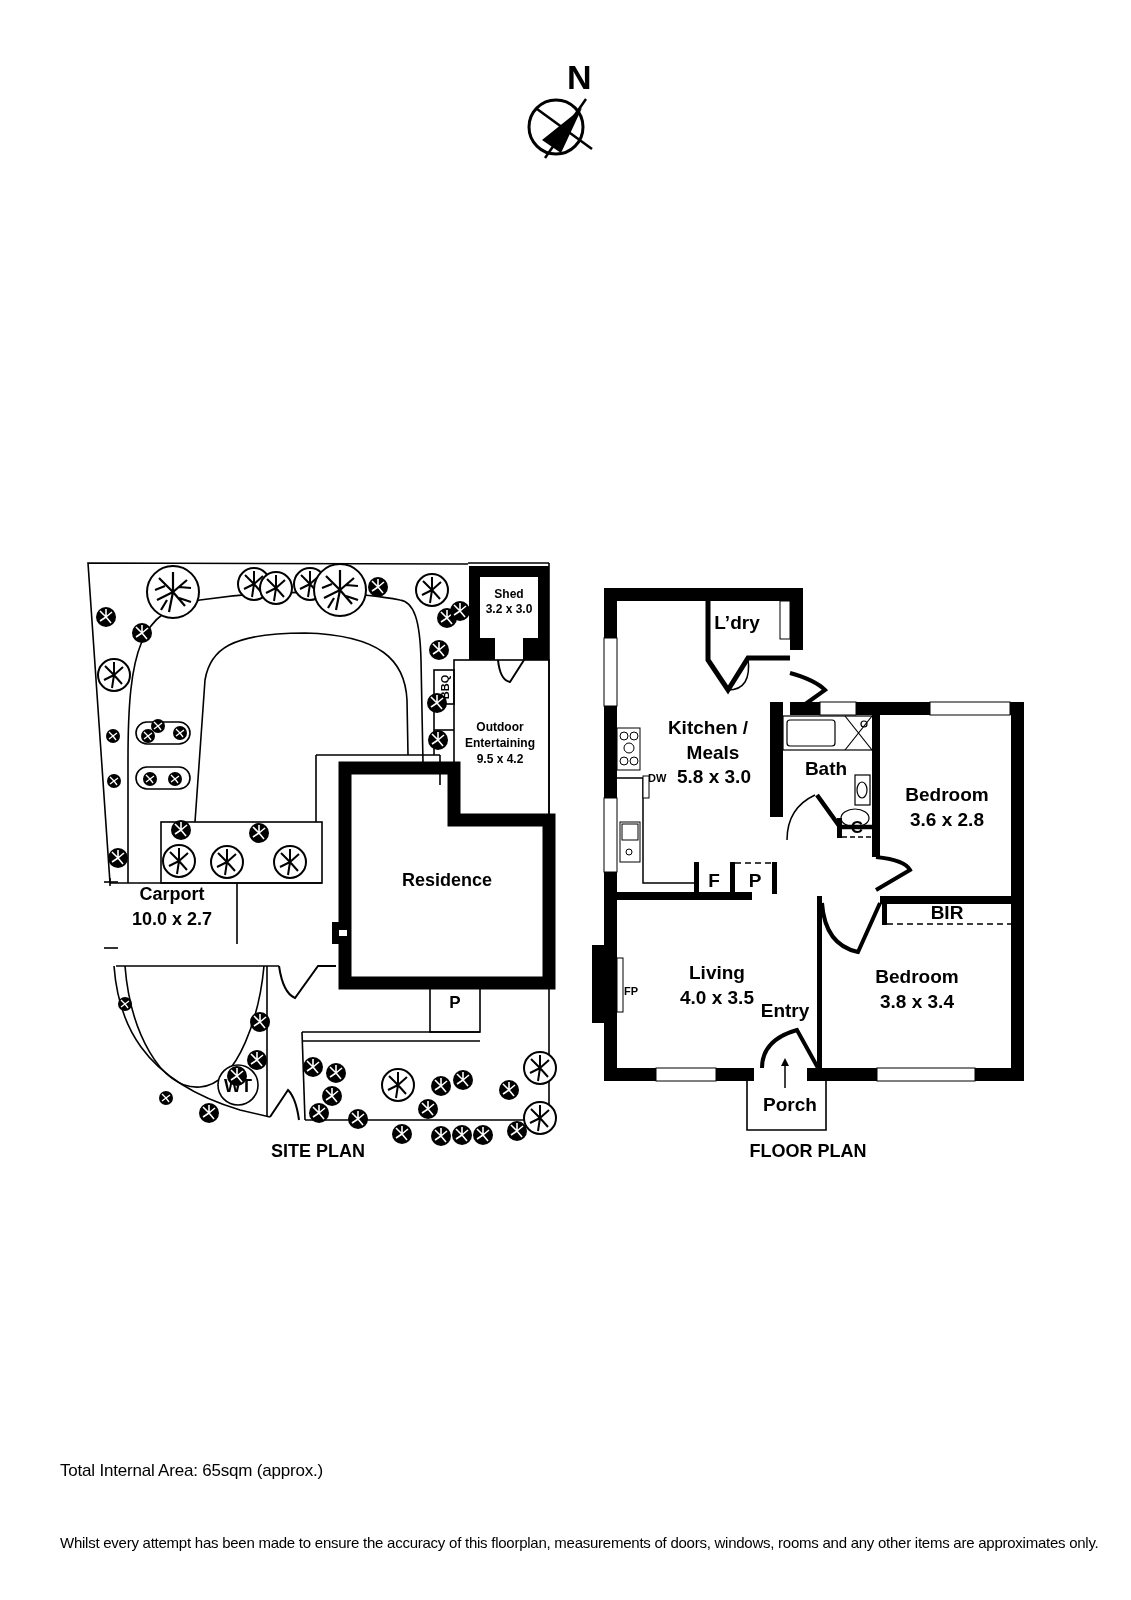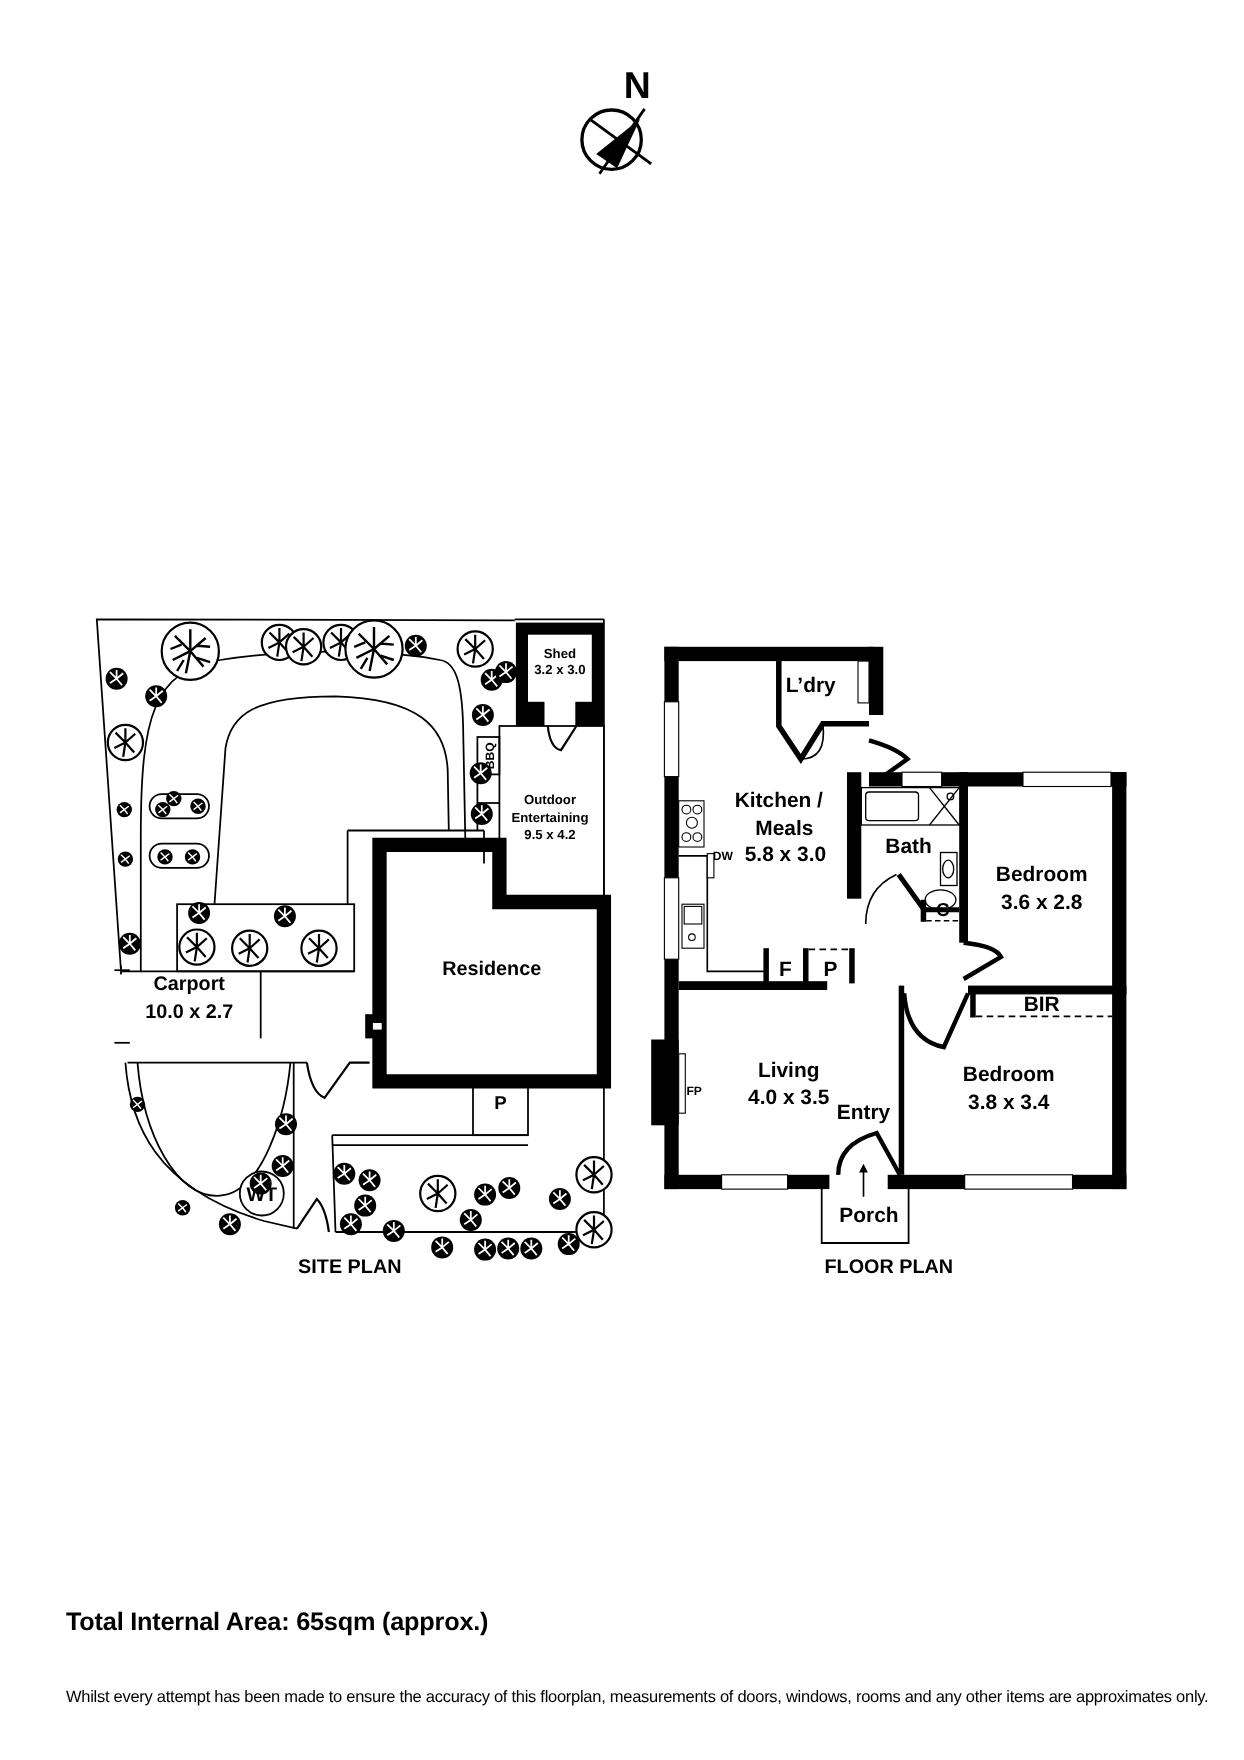--- a/index.html
+++ b/index.html
@@ -1,19 +1,19 @@
 <!DOCTYPE html>
 <html><head>
 <meta charset="utf-8">
 <style>
   html, body { margin:0; padding:0; background:#ffffff; }
   body { width:1131px; height:1600px; position:relative; overflow:hidden; font-family:"Liberation Sans", sans-serif; color:#000; }
   svg text { font-family:"Liberation Sans", sans-serif; font-weight:bold; fill:#000; }
   .abs { position:absolute; }
-  .footer-total { left:60px; top:1461px; font-size:23px; font-weight:bold; letter-spacing:-0.2px; }
+  .footer-total { left:60px; top:1461px; font-size:17px; font-weight:normal; letter-spacing:-0.2px; }
   .footer-disc { left:60px; top:1534px; font-size:15px; line-height:17px; width:1060px; letter-spacing:-0.25px; }
 </style>
 </head>
 <body>
 
 <svg width="1131" height="1600" viewBox="0 0 1131 1600" xmlns="http://www.w3.org/2000/svg" class="abs" style="left:0;top:0">
   <defs>
     <g id="treeBig">
       <circle r="26" fill="#fff" stroke="#000" stroke-width="2"></circle>
       <path d="M0,0 L-14,-14 M0,0 L14,-12 M0,0 L-16,8 M0,0 L12,14 M0,0 L0,-20 M0,0 L-4,20 M-8,-6 L-18,-2 M6,-5 L18,-4 M-6,8 L-12,18 M6,6 L18,10" stroke="#000" stroke-width="2.2" fill="none"></path>

